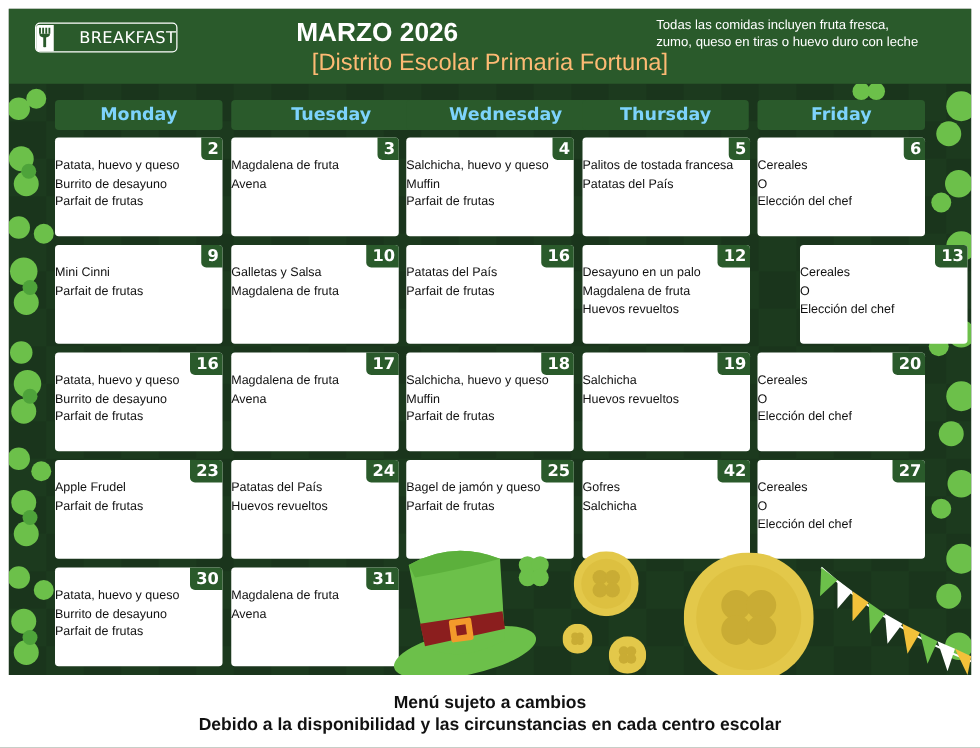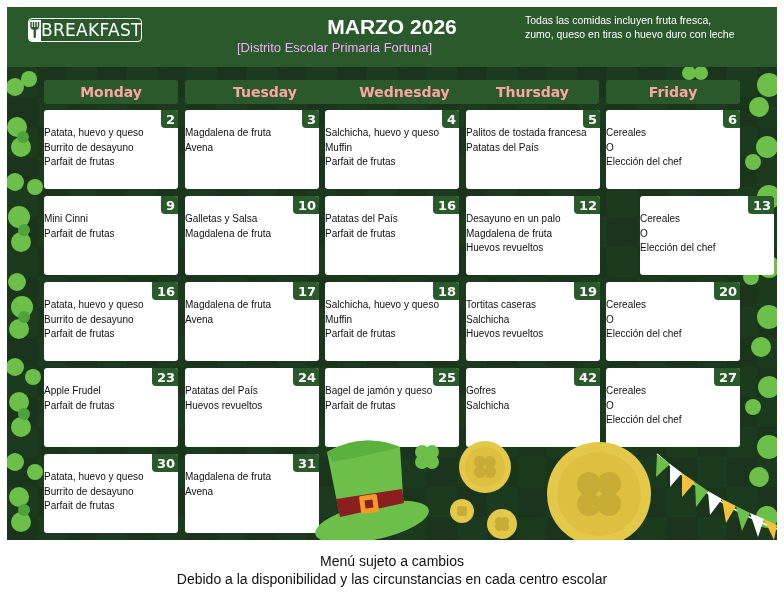--- a/index.html
+++ b/index.html
@@ -4,40 +4,40 @@
 <style>
   * { box-sizing: border-box; margin: 0; padding: 0; }
   html, body { width: 784px; height: 598px; background: #ffffff; overflow: hidden; }
   body { font-family: "Liberation Sans", sans-serif; position: relative; }
 
   .page { position: absolute; left: 7px; top: 7px; width: 770px; height: 533px; background: #1c3a1e; overflow: hidden; }
 
   .header { position: absolute; left: 0; top: 0; width: 770px; height: 60px; background: #2a5a2b; }
   .logo { position: absolute; left: 21px; top: 11px; width: 114px; height: 24px; border: 1.5px solid #ffffff; border-radius: 4px; display: flex; align-items: center; }
   .logo-icon-box { width: 20px; height: 21px; background: #ffffff; display: flex; align-items: center; justify-content: center; border-radius: 2px 0 0 2px; margin-left: 0px; }
-  .logo-label { color: #ffffff; font-family: "DejaVu Sans", sans-serif; font-size: 17px; letter-spacing: 0.3px; padding-left: 0; }
-  .title { position: absolute; left: 230px; top: 8px; width: 310px; text-align: center; color: #ffffff; font-weight: bold; font-size: 21px; }
-  .subtitle { position: absolute; left: 230px; top: 33px; width: 310px; color: #f0abfc; font-size: 13px; }
+  .logo-label { color: #ffffff; font-family: "DejaVu Sans", sans-serif; font-size: 13px; letter-spacing: 0.3px; padding-left: 20px; }
+  .title { position: absolute; left: 230px; top: 8px; width: 310px; color: #ffffff; font-weight: bold; font-size: 21px; }
+  .subtitle { position: absolute; left: 230px; top: 33px; width: 310px; text-align: center; color: #fdba74; font-size: 19px; }
   .note { position: absolute; left: 518px; top: 7px; width: 216px; color: #ffffff; font-size: 10.5px; line-height: 13.5px; }
 
   .bg-pattern { position: absolute; left: 0; top: 60px; width: 770px; height: 473px;
     background:
       linear-gradient(45deg, rgba(0,0,0,0.08) 25%, transparent 25%, transparent 75%, rgba(0,0,0,0.08) 75%),
       linear-gradient(45deg, rgba(0,0,0,0.08) 25%, transparent 25%, transparent 75%, rgba(0,0,0,0.08) 75%);
     background-size: 60px 60px; background-position: 0 0, 30px 30px; }
 
   .clover { position: absolute; }
 
-  .day-header { position: absolute; top: 73px; height: 24px; background: #2a5a2b; border-radius: 3px; color: #fca5a5; font-family: "DejaVu Sans", sans-serif; font-weight: bold; font-size: 14px; display: flex; align-items: center; justify-content: center; }
+  .day-header { position: absolute; top: 73px; height: 24px; background: #2a5a2b; border-radius: 3px; color: #7dd3fc; font-family: "DejaVu Sans", sans-serif; font-weight: bold; font-size: 14px; display: flex; align-items: center; justify-content: center; }
 
   .cell { position: absolute; width: 134px; height: 79px; background: #ffffff; border-radius: 3px; }
   .daynum { position: absolute; right: 0; top: 0; background: #2a5a2b; color: #ffffff; font-family: "DejaVu Sans", sans-serif; font-weight: bold; font-size: 13px; padding: 1px 3px 0 5px; border-radius: 0 3px 0 4px; height: 18px; line-height: 17px; }
   .items { position: absolute; left: 0; top: 16px; width: 100%; text-align: left; font-family: "Liberation Sans", sans-serif; font-size: 10px; line-height: 14.5px; color: #111111; }
 
-  .footer { position: absolute; left: 0; top: 552px; width: 784px; text-align: center; font-size: 14px; line-height: 18px; color: #111111; }
+  .footer { position: absolute; left: 0; top: 552px; width: 784px; text-align: center; font-size: 14px; line-height: 18px; color: #111111; font-weight: bold; }
 </style>
 </head>
 <body>
 
 <div class="page">
   <div class="bg-pattern"></div>
 
   <svg class="clover" style="left:0;top:60px" width="40" height="473" viewBox="0 0 40 473">
     <g fill="#6cc04a">
       <circle cx="8" cy="20" r="9"></circle>
@@ -213,21 +213,20 @@
     <div class="daynum">18</div>
     <div class="items">
       <div>Salchicha, huevo y queso</div>
       <div>Muffin</div>
       <div>Parfait de frutas</div>
     </div>
   </div>
   <div class="cell" style="left:459px;top:275px">
     <div class="daynum">19</div>
     <div class="items">
-      <div>Tortitas caseras</div>
       <div>Salchicha</div>
       <div>Huevos revueltos</div>
     </div>
   </div>
   <div class="cell" style="left:599px;top:275px">
     <div class="daynum">20</div>
     <div class="items">
       <div>Cereales</div>
       <div>O</div>
       <div>Elección del chef</div>

